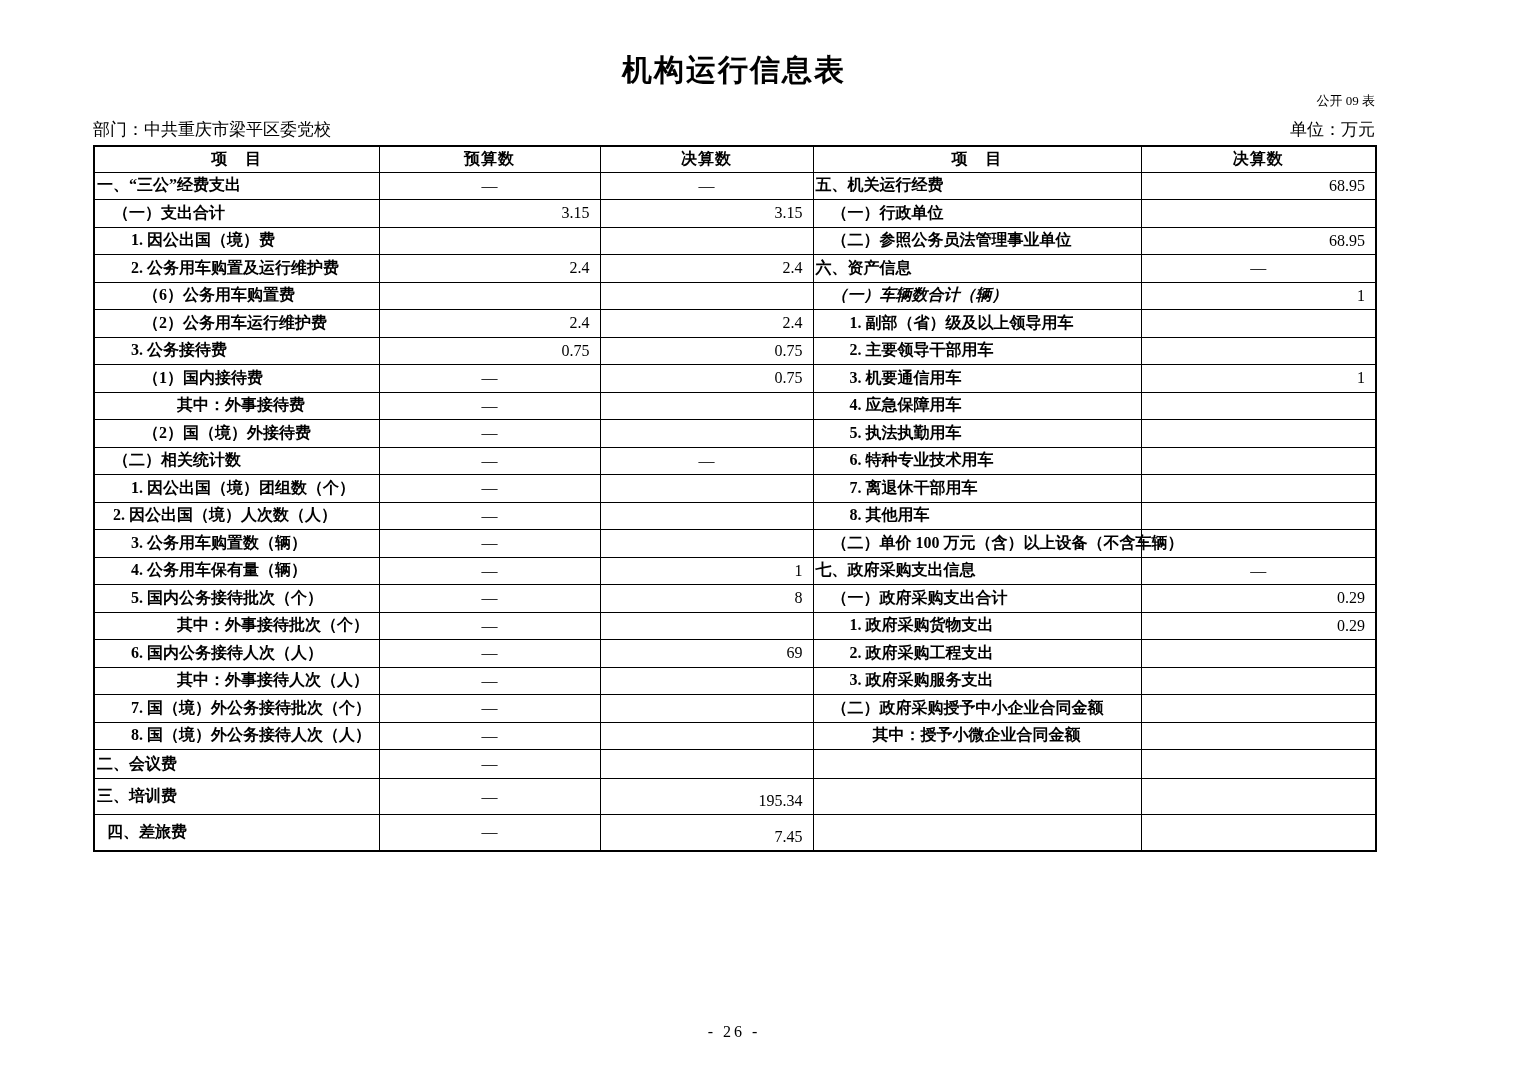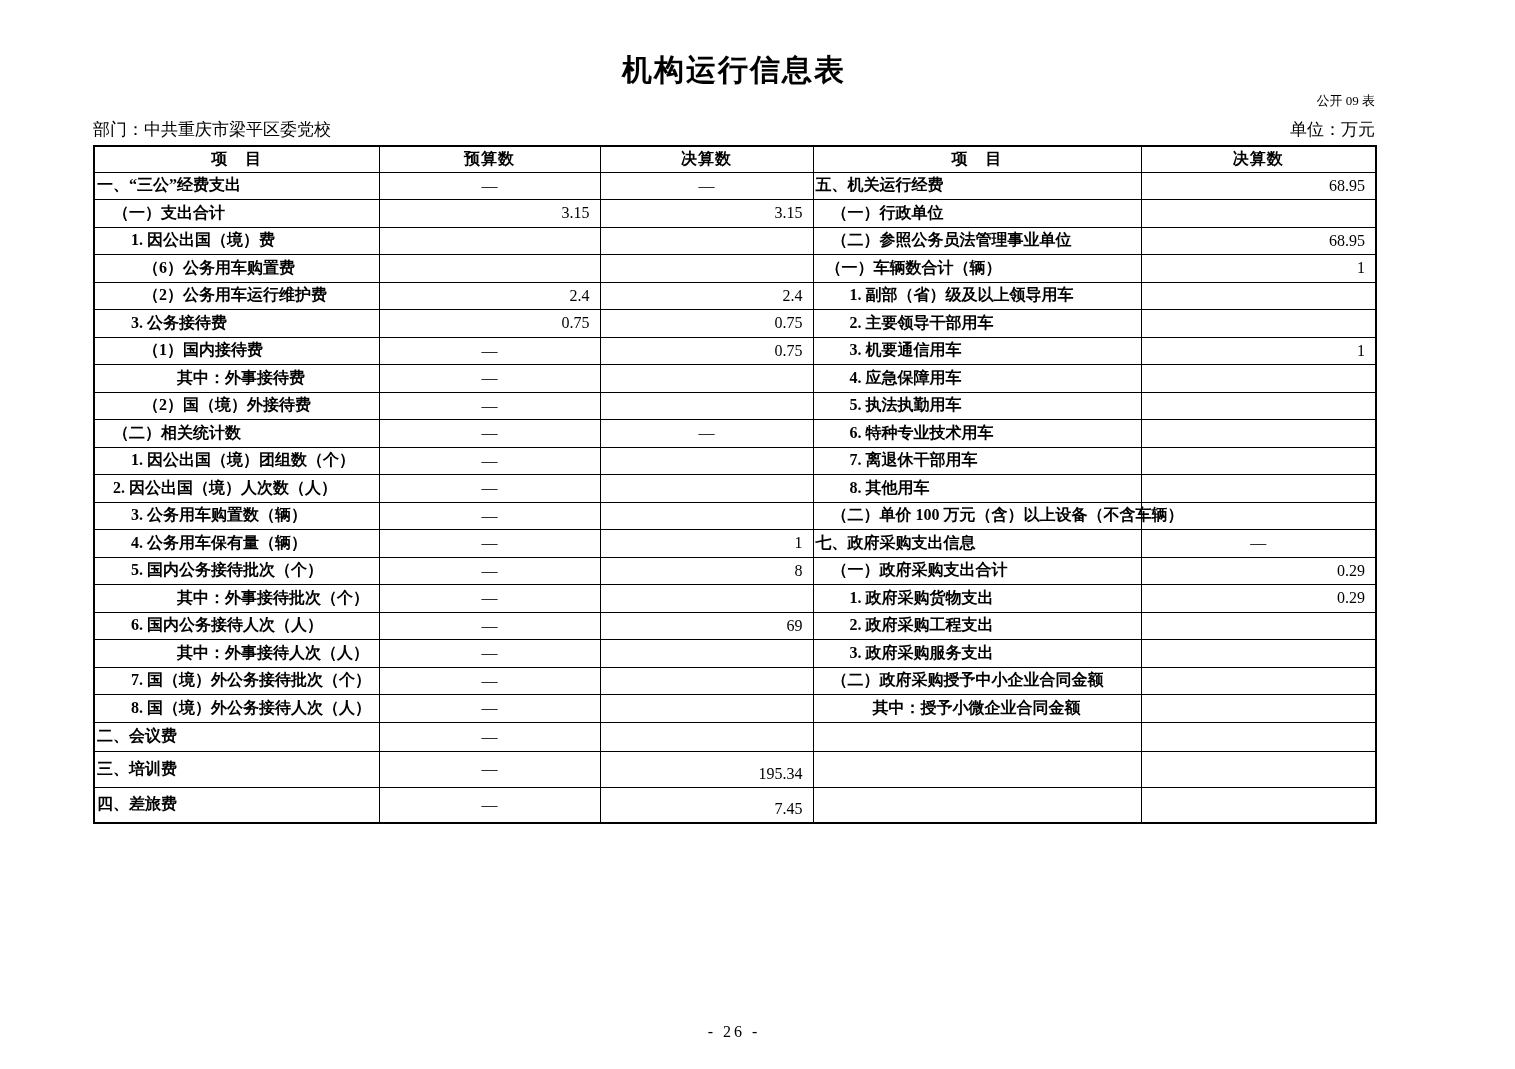--- a/index.html
+++ b/index.html
@@ -112,24 +112,31 @@
           <td class="num"></td>
         </tr>
         <tr>
           <td class="item" style="padding-left: 36px;">1. 因公出国（境）费</td>
           <td class="num"></td>
           <td class="num"></td>
           <td class="item" style="padding-left: 18px;">（二）参照公务员法管理事业单位</td>
           <td class="num">68.95</td>
         </tr>
         <tr>
+          <td class="item" style="padding-left: 36px;">2. 公务用车购置及运行维护费</td>
+          <td class="num">2.4</td>
+          <td class="num">2.4</td>
+          <td class="item" style="padding-left: 2px;">六、资产信息</td>
+          <td class="dash">—</td>
+        </tr>
+        <tr>
           <td class="item" style="padding-left: 48px;">（6）公务用车购置费</td>
           <td class="num"></td>
           <td class="num"></td>
-          <td class="item" style="padding-left: 12px;">（一）车辆数合计（辆）</td>
+          <td class="item" style="padding-left: 18px; font-style: italic;">（一）车辆数合计（辆）</td>
           <td class="num">1</td>
         </tr>
         <tr>
           <td class="item" style="padding-left: 48px;">（2）公务用车运行维护费</td>
           <td class="num">2.4</td>
           <td class="num">2.4</td>
           <td class="item" style="padding-left: 36px;">1. 副部（省）级及以上领导用车</td>
           <td class="num"></td>
         </tr>
         <tr>
@@ -245,21 +252,21 @@
           <td class="num"></td>
         </tr>
         <tr class="row-t">
           <td class="item" style="padding-left: 2px;">三、培训费</td>
           <td class="dash">—</td>
           <td class="num">195.34</td>
           <td class="item" style="padding-left: 2px;"></td>
           <td class="num"></td>
         </tr>
         <tr class="row-t">
-          <td class="item" style="padding-left: 2px;">四、差旅费</td>
+          <td class="item" style="padding-left: 12px;">四、差旅费</td>
           <td class="dash">—</td>
           <td class="num">7.45</td>
           <td class="item" style="padding-left: 2px;"></td>
           <td class="num"></td>
         </tr>
       </tbody>
   </table>
 
 
   <div class="page-number">- 26 -</div>

